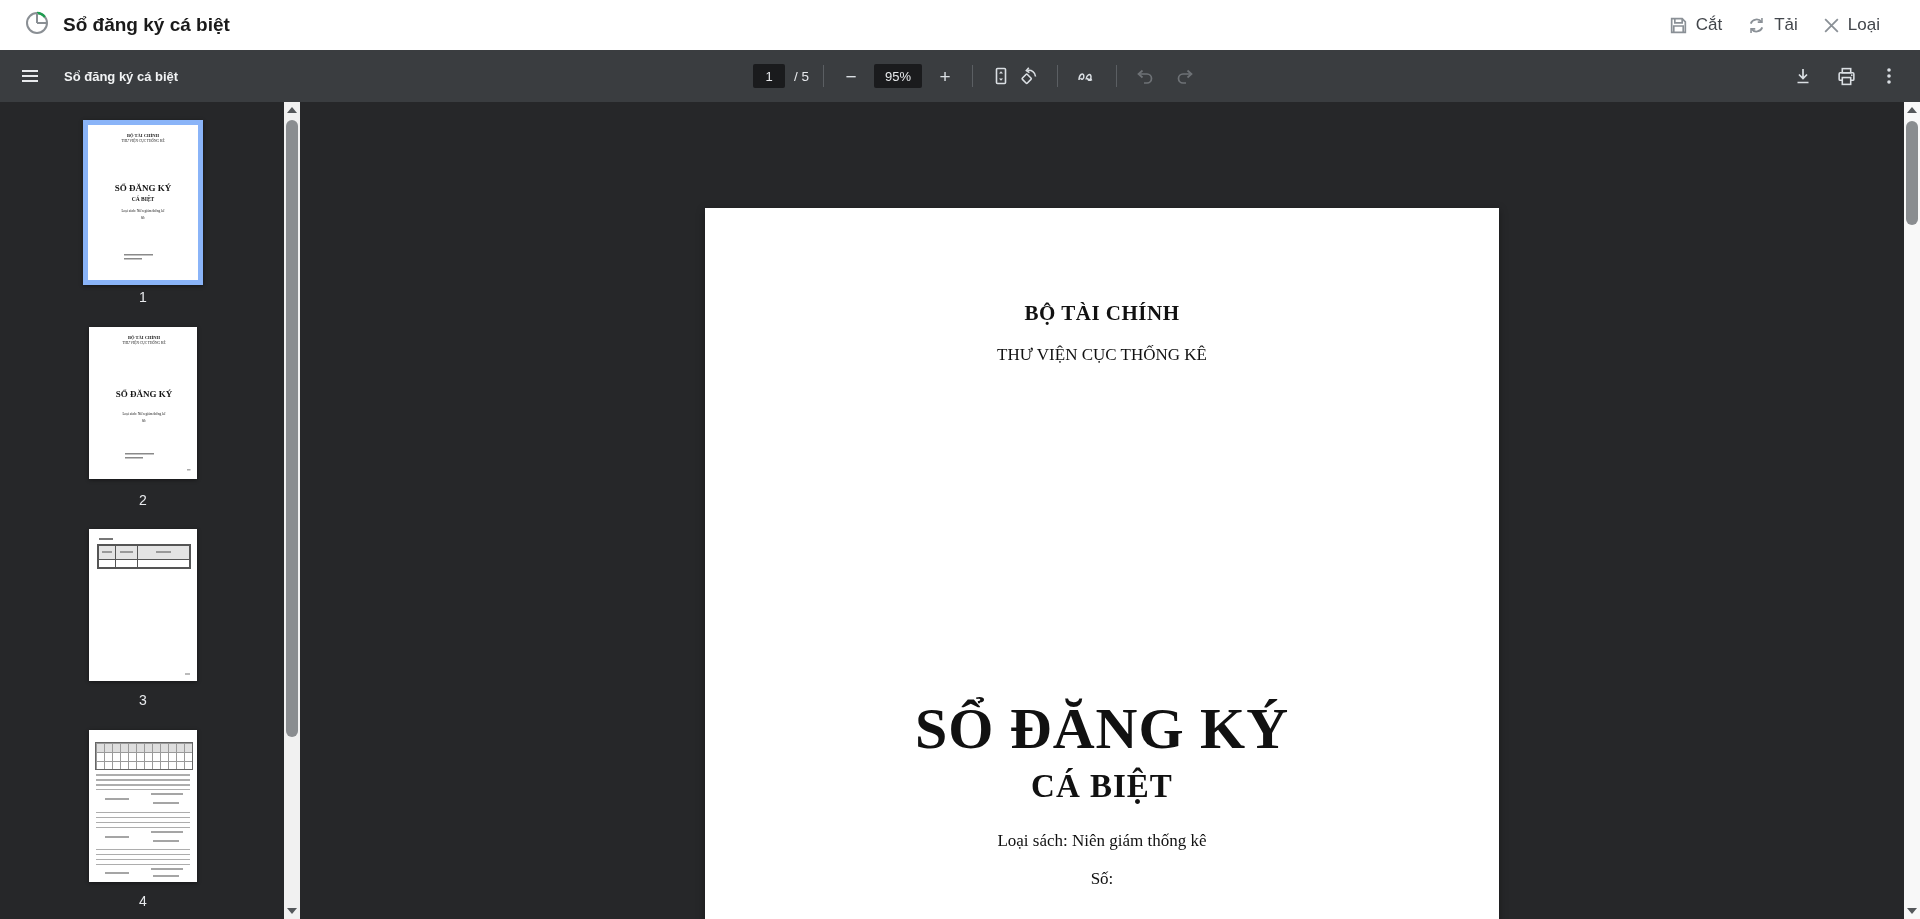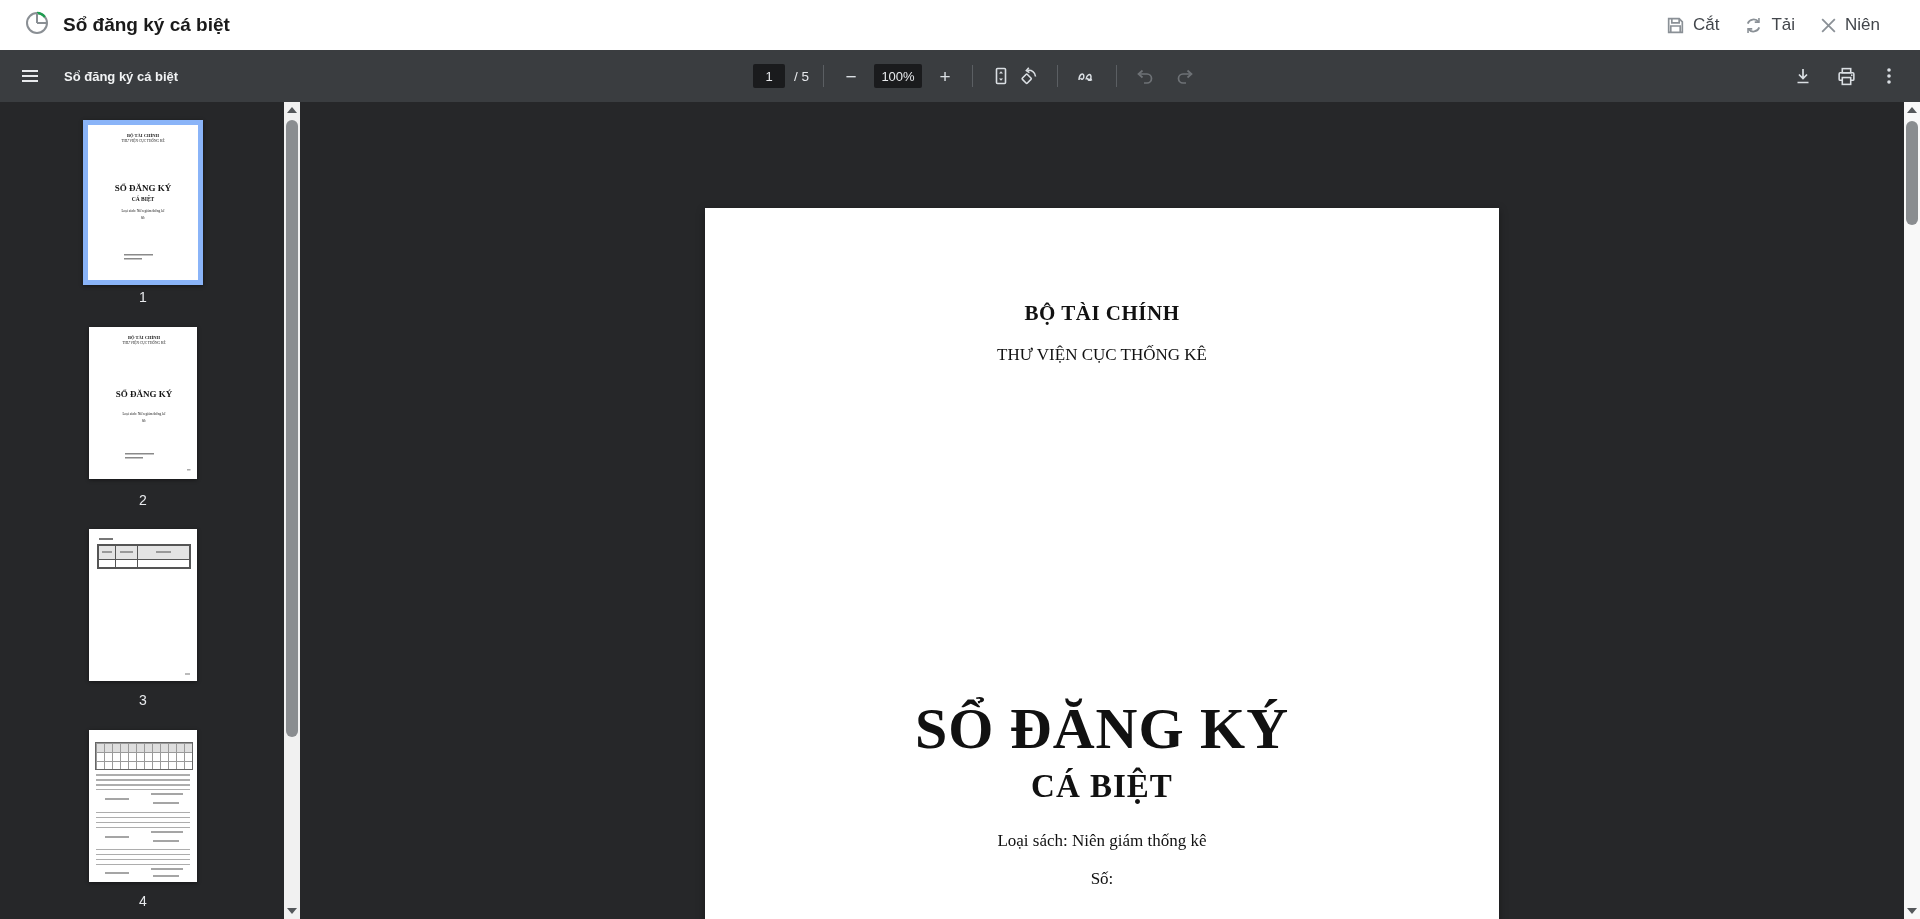--- a/index.html
+++ b/index.html
@@ -147,21 +147,21 @@
         </svg>
       </span>
       <span>Tải</span>
     </button>
     <button class="tb-btn">
       <span>
         <svg width="19" height="19" viewBox="0 0 18 18" stroke="#8a9096" stroke-width="1.7">
           <path d="M3 3 L15 15 M15 3 L3 15"></path>
         </svg>
       </span>
-      <span>Niên</span>
+      <span>Loại</span>
     </button>
   </div>
 </div>
 
 <div class="pdf-toolbar">
   <button class="tool-btn hamburger">
     <span>
       <svg width="20" height="20" viewBox="0 0 20 20" fill="#e8eaed">
         <rect x="2" y="4" width="16" height="2"></rect>
           <rect x="2" y="9" width="16" height="2"></rect>
@@ -169,21 +169,21 @@
       </svg>
     </span>
   </button>
   <span class="doc-title">Sổ đăng ký cá biệt</span>
 
   <div class="center-controls">
     <input class="page-box" value="1" style="">
     <span class="page-count">/ 5</span>
     <div class="vsep"></div>
     <button class="tool-btn sign-btn">−</button>
-    <div class="zoom-box">100%</div>
+    <div class="zoom-box">95%</div>
     <button class="tool-btn sign-btn">+</button>
     <div class="vsep"></div>
     <button class="tool-btn">
       <span>
         <svg width="20" height="20" viewBox="0 0 20 20" fill="none" stroke="#dadfe3" stroke-width="1.6">
           <rect x="5.5" y="2.5" width="9" height="15" rx="1"></rect>
           <path d="M10 5.2 L12 7.6 H8z" fill="#dadfe3" stroke="none"></path>
           <path d="M10 14.8 L8 12.4 H12z" fill="#dadfe3" stroke="none"></path>
         </svg>
       </span>

